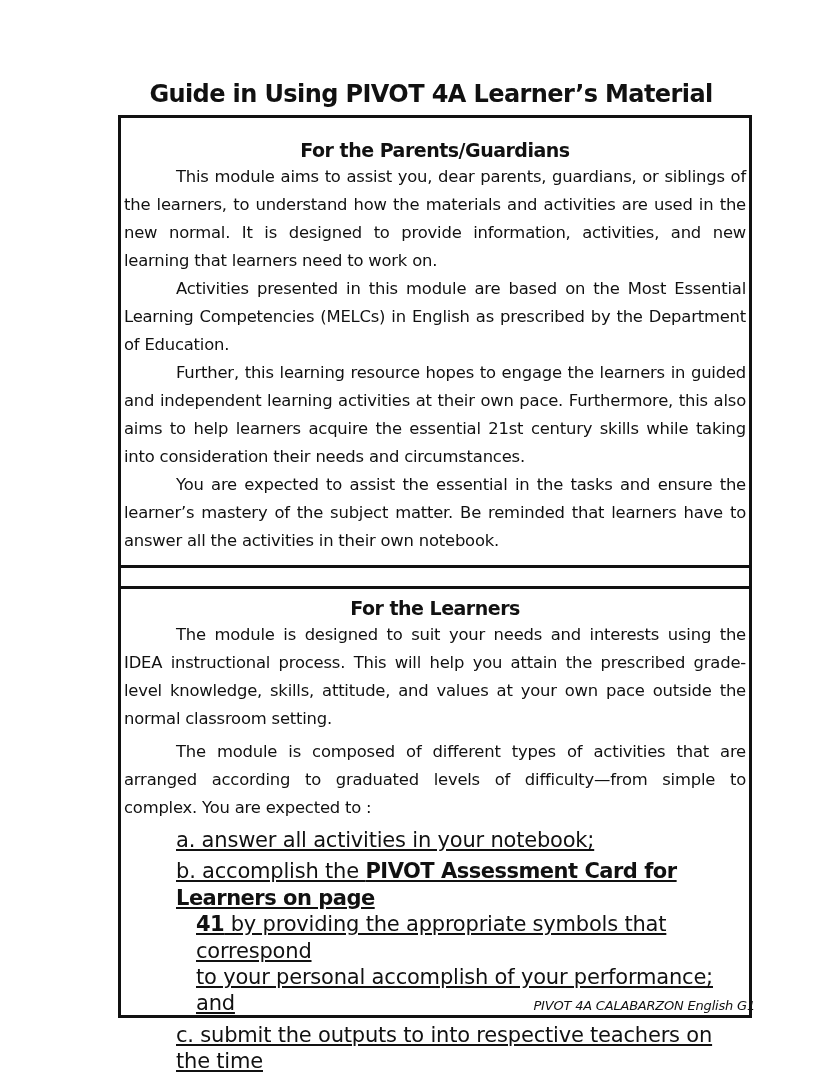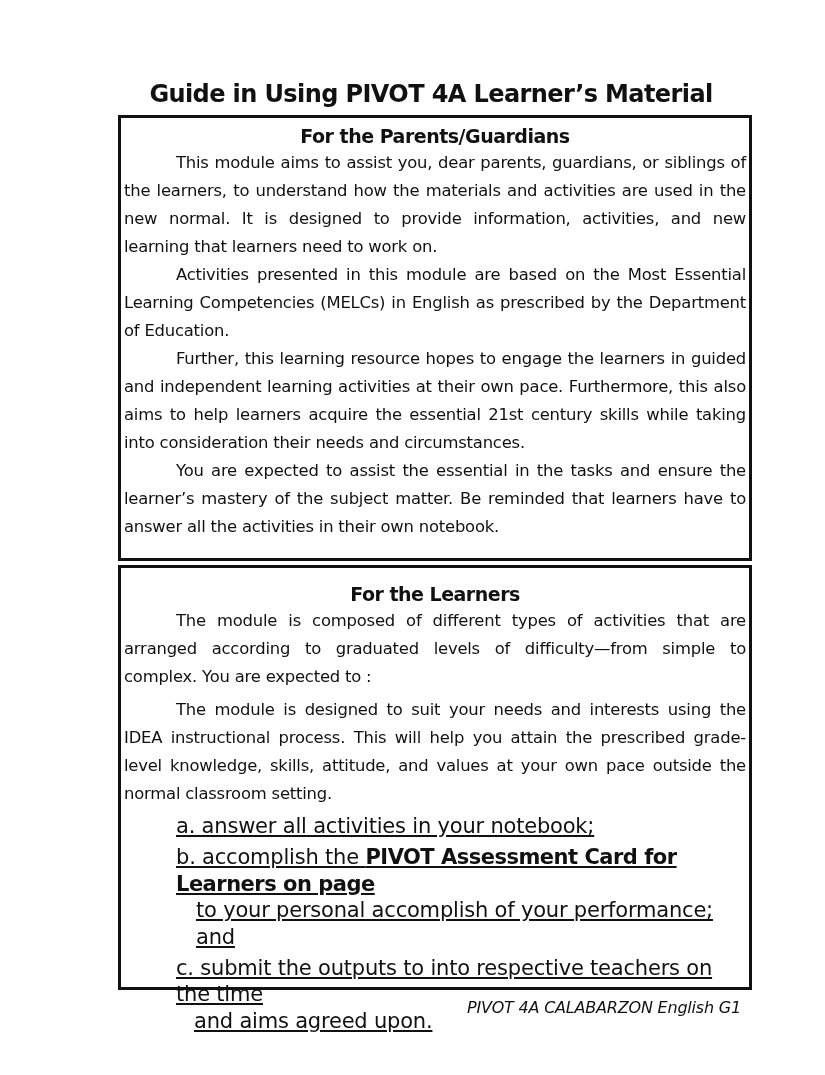--- a/index.html
+++ b/index.html
@@ -1,53 +1,54 @@
 <!DOCTYPE html>
 <html><head>
 <meta charset="utf-8">
 <style>
   html, body { margin: 0; padding: 0; background: #ffffff; }
   body { width: 825px; height: 1075px; position: relative; font-family: "DejaVu Sans", sans-serif; color: #111; }
   .title { position: absolute; top: 80px; left: 0; width: 862px; text-align: center; font-size: 24px; font-weight: bold; letter-spacing: -0.6px; }
-  .box { position: absolute; left: 118px; width: 622px; border: 3px solid #111; padding: 1px 3px; box-sizing: content-box; }
+  .box { position: absolute; left: 118px; width: 622px; border: 3px solid #111; padding: 15px 3px; box-sizing: content-box; }
   .box1 { top: 115px; height: 438px; }
   .box2 { top: 565px; height: 417px; }
   .box h2 { margin: 0; text-align: center; font-size: 19px; font-weight: bold; letter-spacing: -0.5px; }
   .box1 h2 { margin-top: 6px; margin-bottom: 2px; }
   .box2 h2 { margin-top: 14px; margin-bottom: 2px; }
   .box p { margin: 0; font-size: 16.4px; line-height: 28px; text-align: justify; text-indent: 52px; letter-spacing: -0.2px; }
   .box2 p { margin-bottom: 5px; }
   .items { margin: 4px 0 0 52px; padding: 0; list-style: none; font-size: 21px; line-height: 26.4px; letter-spacing: -0.2px; text-decoration: underline; }
   .items li { margin-bottom: 5px; }
   .items .cont { display: block; padding-left: 20px; }
   .items .cont2 { display: block; padding-left: 18px; }
   b { font-weight: bold; letter-spacing: -0.5px; }
-  .footer { position: absolute; top: 998px; right: 84px; font-size: 16px; font-style: italic; letter-spacing: -0.2px; }
+  .footer { position: absolute; top: 998px; right: 70px; font-size: 13px; font-style: italic; letter-spacing: -0.2px; }
 </style>
 </head>
 <body>
 
 <div class="title">Guide in Using PIVOT 4A Learner’s Material</div>
 
 <div class="box box1">
   <h2>For the Parents/Guardians</h2>
   <p>This module aims to assist you, dear parents, guardians, or siblings of the learners, to understand how the materials and activities are used in the new normal. It is designed to provide information, activities, and new learning that learners need to work on.</p>
   <p>Activities presented in this module are based on the Most Essential Learning Competencies (MELCs) in English as prescribed by the Department of Education.</p>
   <p>Further, this learning resource hopes to engage the learners in guided and independent learning activities at their own pace. Furthermore, this also aims to help learners acquire the essential 21st century skills while taking into consideration their needs and circumstances.</p>
   <p>You are expected to assist the essential in the tasks and ensure the learner’s mastery of the subject matter. Be reminded that learners have to answer all the activities in their own notebook.</p>
 </div>
 
 <div class="box box2">
   <h2>For the Learners</h2>
+  <p>The module is designed to suit your needs and interests using the IDEA instructional process. This will help you attain the prescribed grade-level knowledge, skills, attitude, and values at your own pace outside the normal classroom setting.</p>
   <p>The module is composed of different types of activities that are arranged according to graduated levels of difficulty—from simple to complex. You are expected to :</p>
-  <p>The module is designed to suit your needs and interests using the IDEA instructional process. This will help you attain the prescribed grade-level knowledge, skills, attitude, and values at your own pace outside the normal classroom setting.</p>
   <ul class="items">
     <li><span>a. answer all activities in your notebook;</span></li>
     <li>
       <span>b. accomplish the </span><b>PIVOT Assessment Card for Learners on page</b>
+      <span class="cont"><b>41</b><span> by providing the appropriate symbols that correspond</span></span>
       <span class="cont">to your personal accomplish of your performance; and</span>
     </li>
     <li>
       <span>c. submit the outputs to into respective teachers on the time</span>
       <span class="cont2">and aims agreed upon.</span>
     </li>
   </ul>
 </div>
 
 <div class="footer">PIVOT 4A CALABARZON English G1</div>

